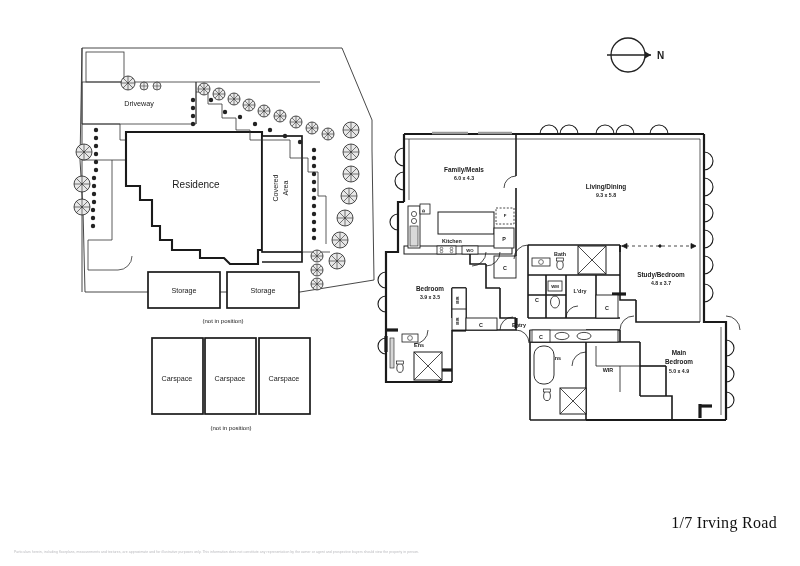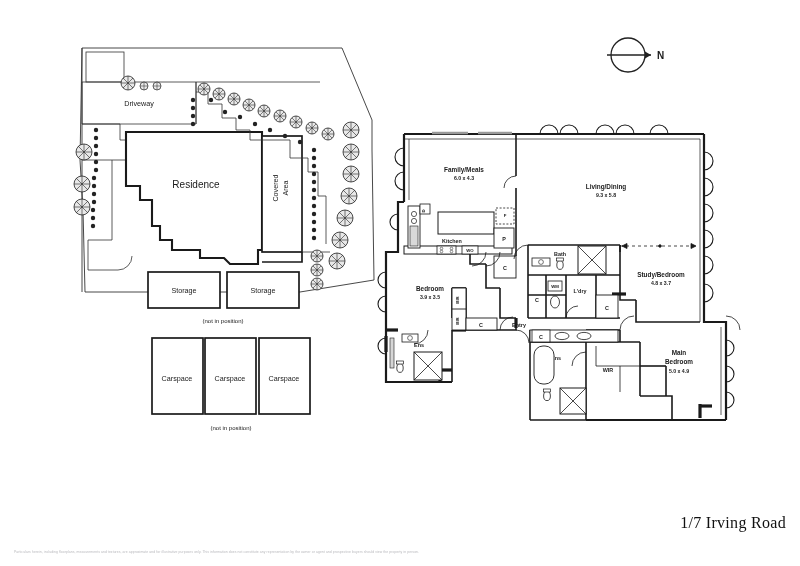--- a/index.html
+++ b/index.html
@@ -9,21 +9,21 @@
   svg{display:block;}
   .lbl{font-family:"Liberation Sans", sans-serif;fill:#1a1a1a;}
   .rm{font-size:6.4px;font-weight:700;text-anchor:middle;}
   .dim{font-size:5.2px;font-weight:700;text-anchor:middle;}
   .sm{font-size:5.4px;font-weight:700;text-anchor:middle;}
   .tiny{font-size:4.3px;font-weight:700;text-anchor:middle;}
   .site{font-size:7.2px;font-weight:400;text-anchor:middle;}
   .note{font-size:6px;font-weight:400;text-anchor:middle;}
   .res{font-size:10px;font-weight:400;text-anchor:middle;}
   .northtxt{font-size:10px;font-weight:700;text-anchor:start;}
-  .title{position:absolute;right:14px;bottom:32px;text-align:left;
+  .title{position:absolute;right:23px;bottom:32px;text-align:left;
          font-family:"Liberation Serif", serif;font-size:16px;color:#111;
          line-height:1.45;letter-spacing:.3px;}
   .disclaimer{position:absolute;left:14px;bottom:12px;width:770px;
     font-family:"Liberation Sans", sans-serif;font-size:3.4px;color:#b9b9bd;
     letter-spacing:.08px;white-space:nowrap;}
 </style>
 </head>
 <body>
 
 <div id="sheet">

